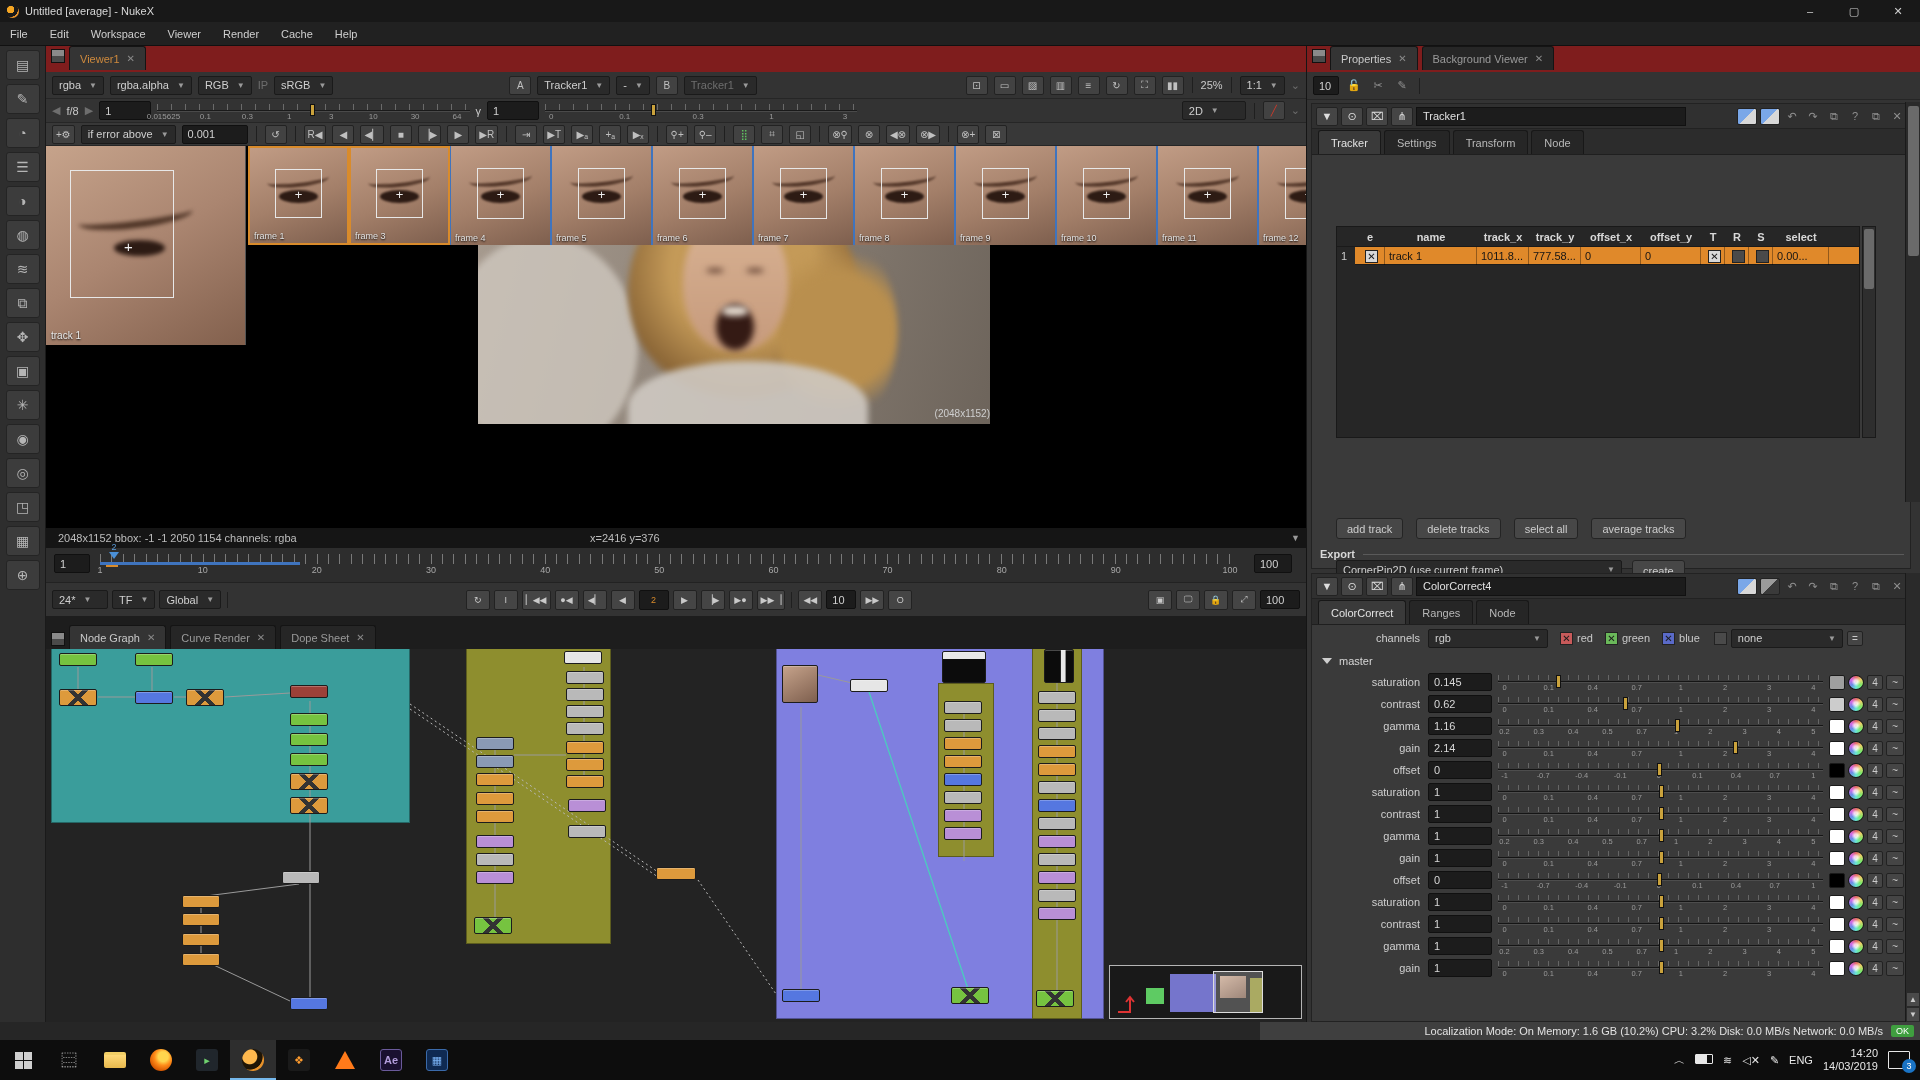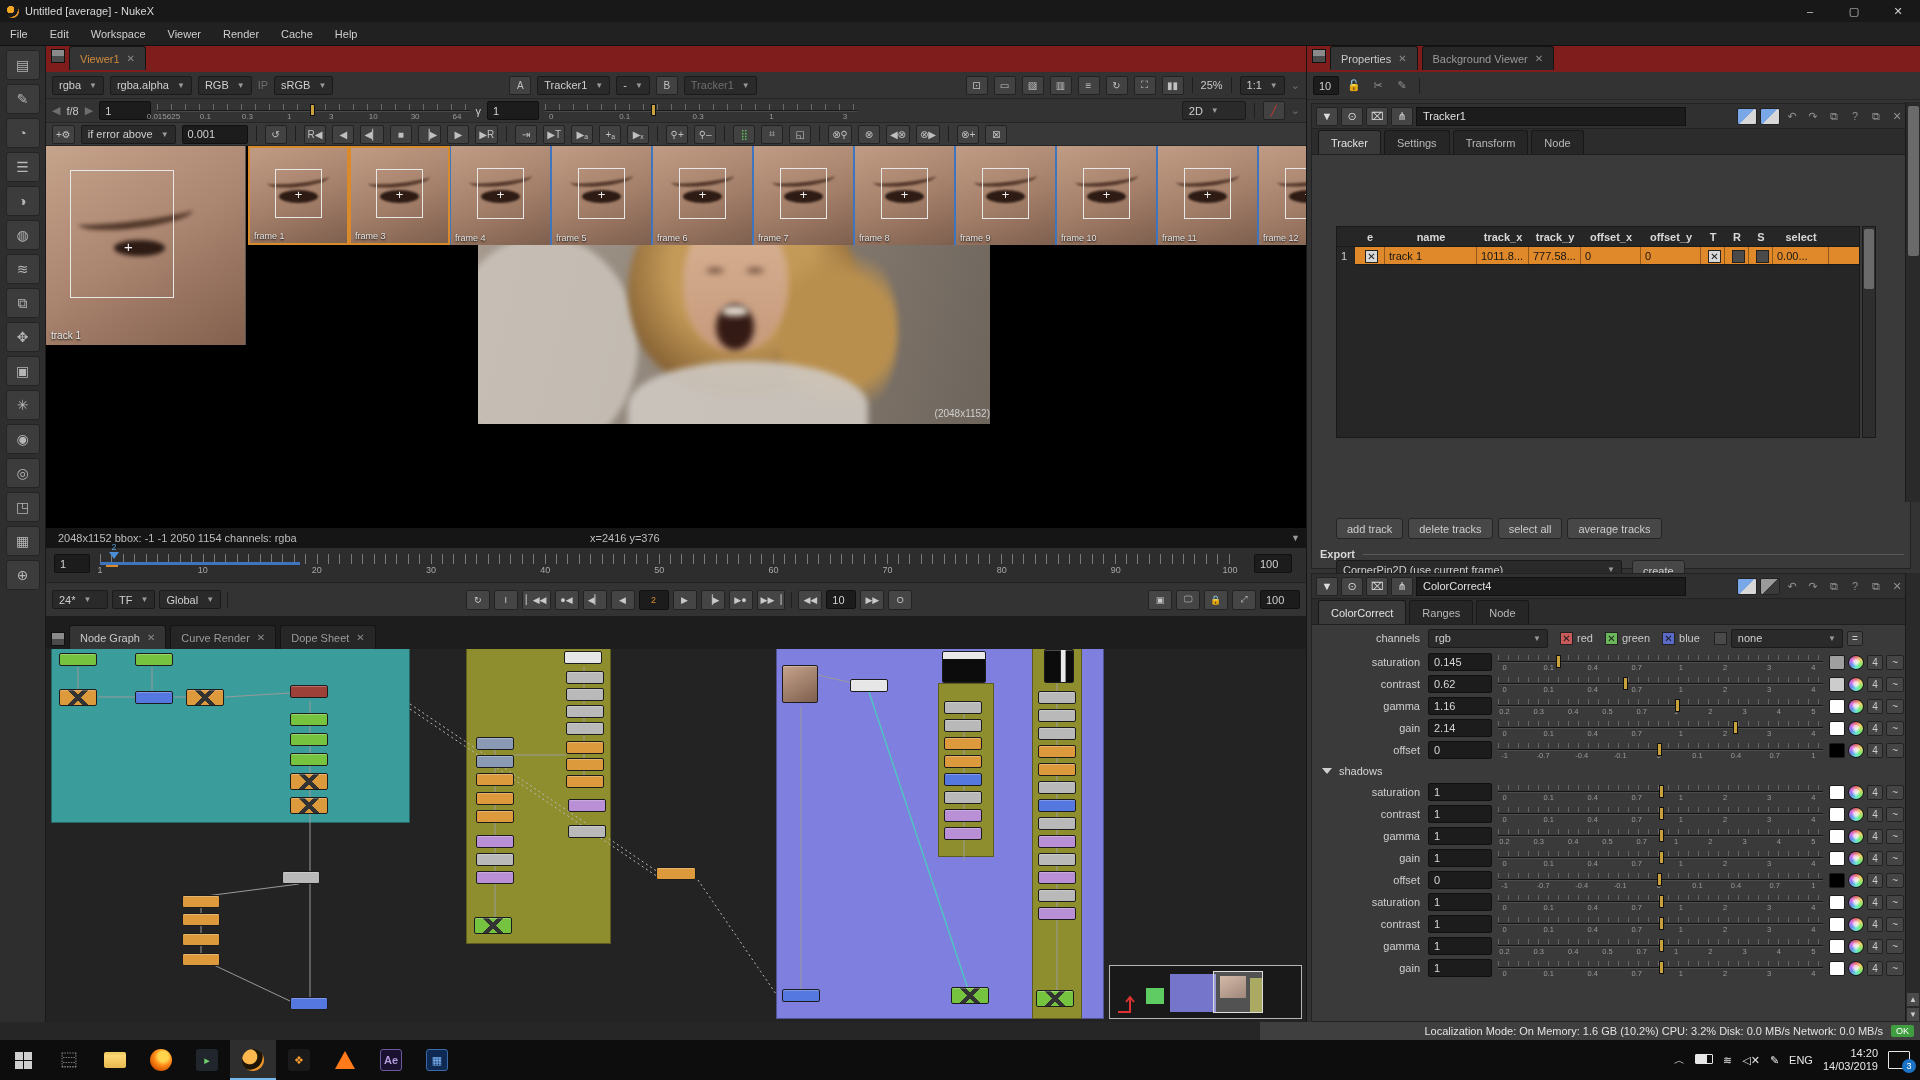--- a/index.html
+++ b/index.html
@@ -129,21 +129,21 @@
   .orow { background:#e0892a; color:#151515; border-bottom:1px solid #1b1b1b; }
   .orow > span { height:18px; display:flex; align-items:center; padding-left:4px; border-right:1px solid rgba(0,0,0,.35); overflow:hidden; }
   .cb { width:13px; height:13px; background:#d8d8d8; border:1px solid #222; display:flex; align-items:center; justify-content:center; color:#1a1a1a; font-size:10px; margin:auto; }
   .cb.dark { background:#4a4a4a; color:#4a4a4a; }
   #tscroll { position:absolute; left:550px; top:122px; width:14px; height:212px; background:#2e2e2e; border:1px solid #1a1a1a; }
   #tscroll .thumb { position:absolute; left:1px; top:2px; width:10px; height:60px; background:#6a6a6a; border-radius:2px; }
   #dockscroll { position:absolute; right:0px; top:56px; width:15px; height:400px; background:#2a2a2a; border-left:1px solid #1a1a1a; }
   #dockscroll .thumb { position:absolute; left:2px; top:4px; width:11px; height:150px; background:#6a6a6a; border-radius:2px; }
 
   .btn { height:21px; background:#474747; border:1px solid #242424; border-radius:3px; color:#cdcdcd; display:flex; align-items:center; justify-content:center; padding:0 10px; }
-  #trk-buttons { position:absolute; left:24px; top:414px; display:flex; gap:5px; }
+  #trk-buttons { position:absolute; left:24px; top:414px; display:flex; gap:13px; }
   #export-row { position:absolute; left:8px; top:444px; width:584px; display:flex; align-items:center; gap:8px; color:#d8d8d8; font-weight:bold; }
   #export-row .line { flex:1; height:1px; background:#5a5a5a; }
   #export-dd { position:absolute; left:24px; top:456px; width:286px; }
   #create-btn { position:absolute; left:320px; top:456px; }
 
   
   .ccrow-line { display:flex; align-items:center; height:22px; padding-right:6px; }
   .cc-label { width:116px; text-align:right; padding-right:8px; color:#cfcfcf; }
   .cc-value { width:64px; height:18px; background:#1c1c1c; border:1px solid #101010; border-radius:2px; display:flex; align-items:center; padding:0 5px; color:#d8d8d8; }
   .cc-slider { position:relative; flex:1; height:20px; margin:0 6px; }
@@ -837,20 +837,24 @@
       <span>blue</span>
       <span class="cb dark" style="margin:0 4px 0 14px">✕</span>
       <div class="dd" style="width:112px">
           <span>none</span>
           <div style="flex:1"></div>
           <span class="car">▼</span>
         </div>
       <span class="cc-4" style="margin-left:4px">=</span>
     </div>
 
+    <div class="sec-label">
+        <div class="tri-down"></div>
+        <span>master</span>
+      </div>
     <div class="ccrow-line cc-row">
         <span class="cc-label">saturation</span>
         <span class="cc-value">0.145</span>
         <div class="cc-slider">
           <div class="cc-ticks"></div>
           <div class="cc-track"></div>
           <div class="ticks">
             <span style="left: 2%;">0</span>
             <span style="left: 15.5714%;">0.1</span>
             <span style="left: 29.1429%;">0.4</span>
@@ -956,24 +960,20 @@
             <span style="left: 97%;">1</span>
           </div>
           <div class="cc-handle" style="left: calc(49.5% - 2px);"></div>
         </div>
         <span class="cc-swatch" style="background: rgb(0, 0, 0);"></span>
         <span class="cc-wheel"></span>
         <span class="cc-4">4</span>
         <span class="cc-curve">~</span>
       </div>
 
-    <div class="sec-label">
-        <div class="tri-down"></div>
-        <span>shadows</span>
-      </div>
     <div class="ccrow-line cc-row">
         <span class="cc-label">saturation</span>
         <span class="cc-value">1</span>
         <div class="cc-slider">
           <div class="cc-ticks"></div>
           <div class="cc-track"></div>
           <div class="ticks">
             <span style="left: 2%;">0</span>
             <span style="left: 15.5714%;">0.1</span>
             <span style="left: 29.1429%;">0.4</span>

